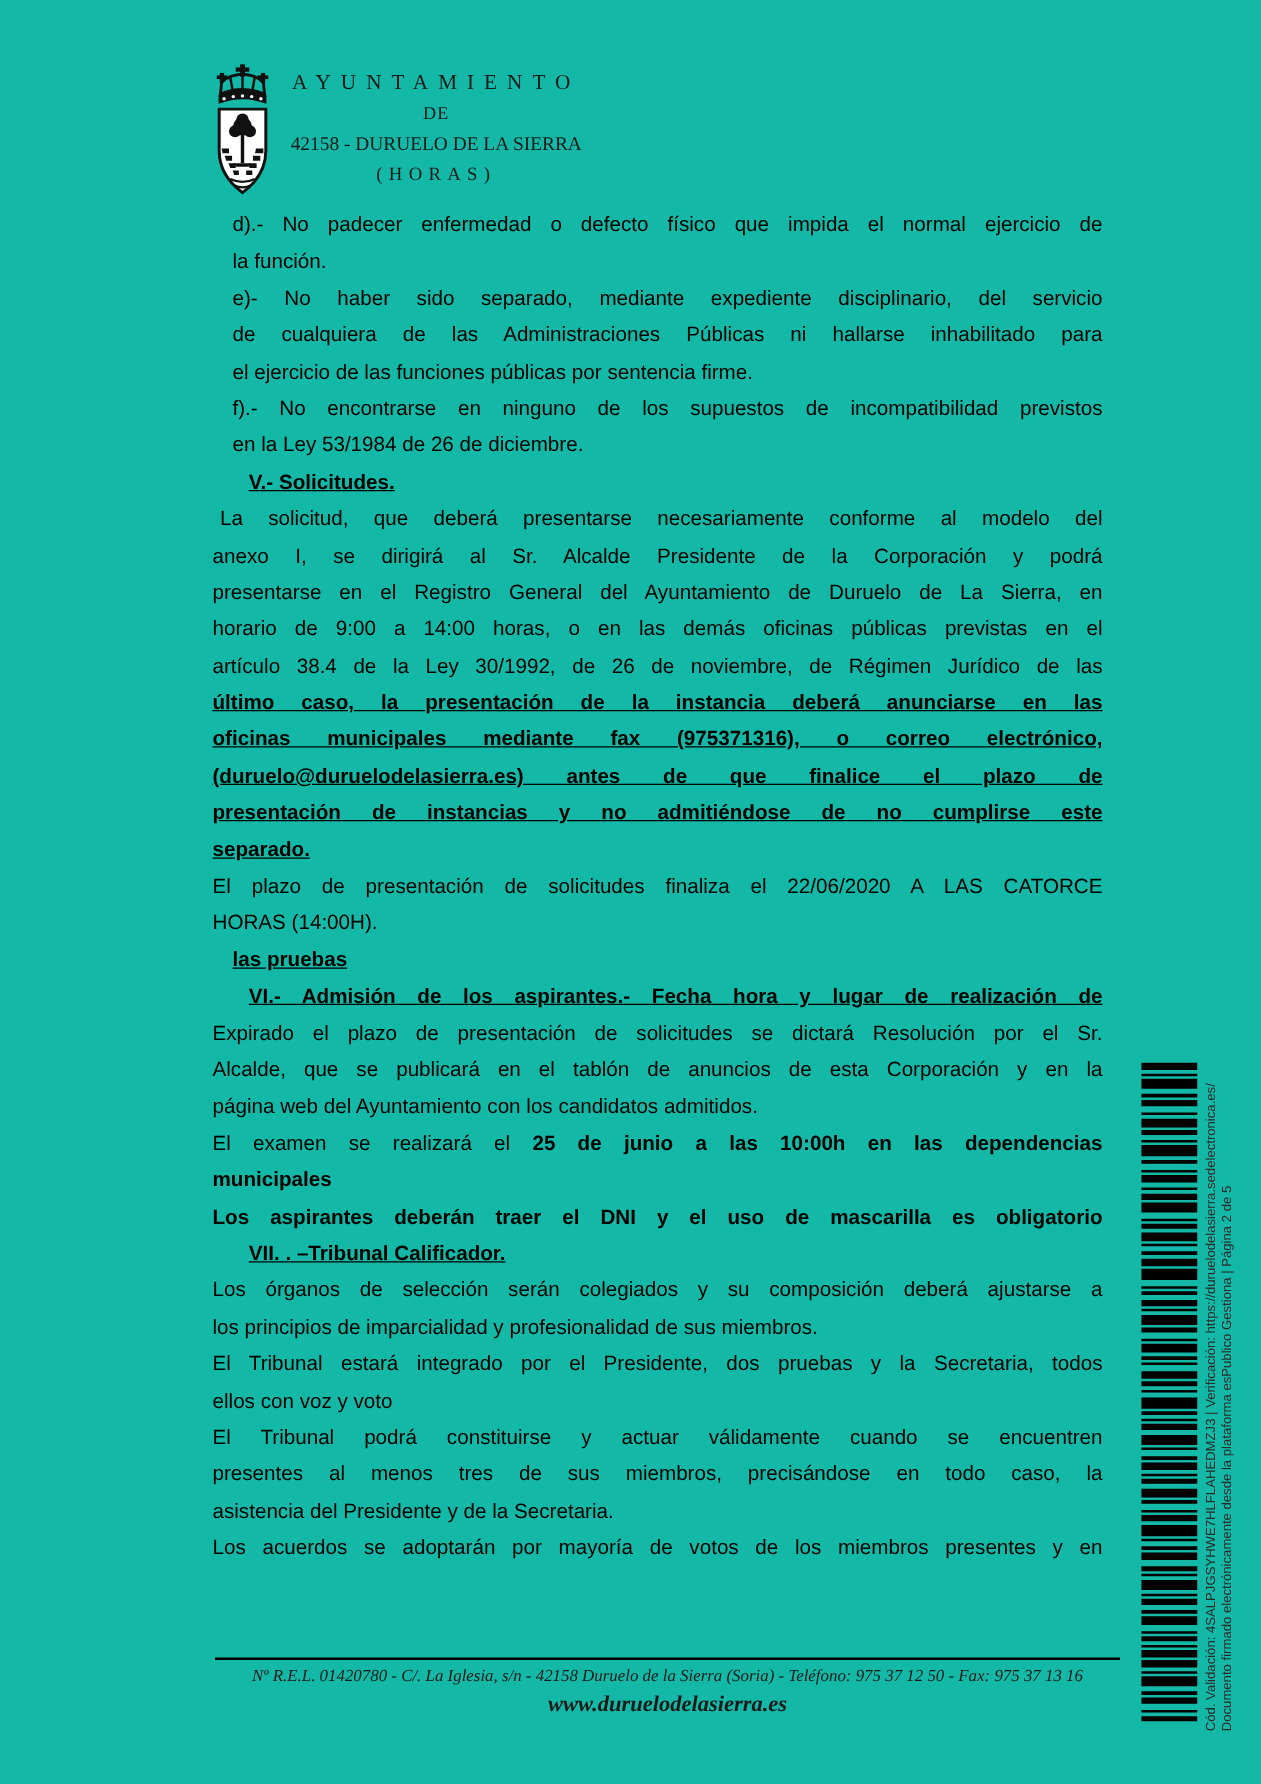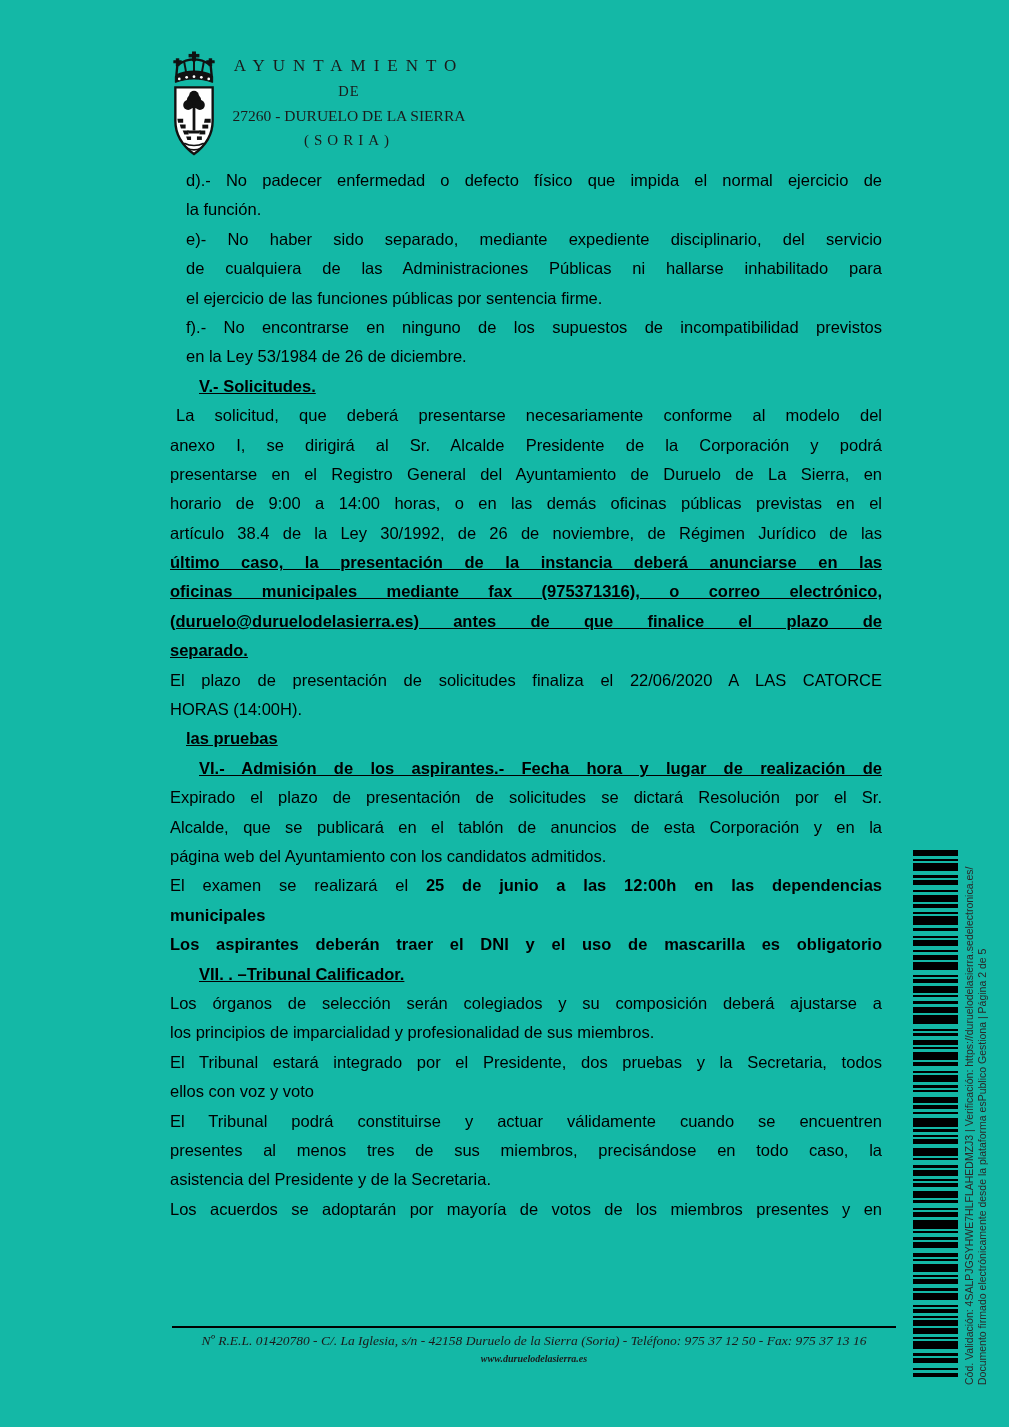--- a/index.html
+++ b/index.html
@@ -28,21 +28,21 @@
   .ln span.b  { font-weight:bold; }
   .ln span.bu { font-weight:bold; text-decoration:underline; }
   .ln span.hu { font-weight:bold; text-decoration:underline; padding-left:13px; }
   
   #doc-footer {
     position:absolute; left:172px; top:1326px; width:724px; text-align:center;
     font-family:"Liberation Serif", serif; color:#1a1a1a;font-style:italic;
   }
   #footer-rule { border-top:2px solid #000; margin-bottom:5px; }
   #footer-line1 { font-size:13.5px; white-space:nowrap; }
-  #footer-line2 { font-size:10px; font-weight:bold; margin-top:4px; }
+  #footer-line2 { font-size:18px; font-weight:bold; margin-top:4px; }
   
   #barcode { position:absolute; left:913px; top:850px; width:45px; height:527px; overflow:hidden; }
   #barcode .bar { width:100%; background:#000; }
   #side-text {
     position:absolute; left:963px; top:1385px; width:535px; height:27px;
     transform:rotate(-90deg); transform-origin:0 0;
     font-size:10.5px; line-height:13px; color:#2a2a2a; white-space:nowrap;
   }
 </style>
 </head>
@@ -97,50 +97,51 @@
 
     <g stroke="#111" stroke-width="1.8" fill="none">
       <path d="M20 95 C 26 98, 34 98, 40 95"></path>
       <path d="M23 100 C 28 102.5, 32 102.5, 37 100"></path>
     </g>
   </svg>
 
   <div id="org-block">
     <div id="org-name">AYUNTAMIENTO</div>
     <div id="org-de">DE</div>
-    <div id="org-town">27260 - DURUELO DE LA SIERRA</div>
-    <div id="org-prov">(SORIA)</div>
+    <div id="org-town">42158 - DURUELO DE LA SIERRA</div>
+    <div id="org-prov">(HORAS)</div>
   </div>
 
   <div id="doc-body">
       <div class="ln ind jst"><span class="n">d).- No padecer enfermedad o defecto físico que impida el normal ejercicio de</span></div>
       <div class="ln ind"><span class="n">la función.</span></div>
       <div class="ln ind jst"><span class="n">e)- No haber sido separado, mediante expediente disciplinario, del servicio</span></div>
       <div class="ln ind jst"><span class="n">de cualquiera de las Administraciones Públicas ni hallarse inhabilitado para</span></div>
       <div class="ln ind"><span class="n">el ejercicio de las funciones públicas por sentencia firme.</span></div>
       <div class="ln ind jst"><span class="n">f).- No encontrarse en ninguno de los supuestos de incompatibilidad previstos</span></div>
       <div class="ln ind"><span class="n">en la Ley 53/1984 de 26 de diciembre.</span></div>
       <div class="ln ind"><span class="hu">V.- Solicitudes.</span></div>
       <div class="ln i6 jst"><span class="n">La solicitud, que deberá presentarse necesariamente conforme al modelo del</span></div>
       <div class="ln jst"><span class="n">anexo I, se dirigirá al Sr. Alcalde Presidente de la Corporación y podrá</span></div>
       <div class="ln jst"><span class="n">presentarse en el Registro General del Ayuntamiento de Duruelo de La Sierra, en</span></div>
       <div class="ln jst"><span class="n">horario de 9:00 a 14:00 horas, o en las demás oficinas públicas previstas en el</span></div>
       <div class="ln jst"><span class="n">artículo 38.4 de la Ley 30/1992, de 26 de noviembre, de Régimen Jurídico de las</span></div>
       <div class="ln jst"><span class="bu">último caso, la presentación de la instancia deberá anunciarse en las</span></div>
       <div class="ln jst"><span class="bu">oficinas municipales mediante fax (975371316), o correo electrónico,</span></div>
       <div class="ln jst"><span class="bu">(duruelo@duruelodelasierra.es)  antes de que finalice el plazo de</span></div>
+      <div class="ln jst"><span class="bu">presentación de instancias y no admitiéndose de no cumplirse este</span></div>
       <div class="ln"><span class="bu">separado.</span></div>
       <div class="ln jst"><span class="n">El plazo de presentación de solicitudes finaliza el 22/06/2020 A LAS CATORCE</span></div>
       <div class="ln"><span class="n">HORAS (14:00H).</span></div>
       <div class="ln ind"><span class="bu">las pruebas</span></div>
       <div class="ln ind jst"><span class="hu">VI.- Admisión de los aspirantes.- Fecha hora y lugar de realización de</span></div>
       <div class="ln jst"><span class="n">Expirado el plazo de presentación de solicitudes se dictará  Resolución por el  Sr.</span></div>
       <div class="ln jst"><span class="n">Alcalde, que se publicará en el tablón de anuncios de esta Corporación y en la</span></div>
       <div class="ln"><span class="n">página web del Ayuntamiento con los candidatos admitidos.</span></div>
-      <div class="ln jst"><span class="n">El examen se realizará el </span><span class="b">25 de junio a las 12:00h en las dependencias</span></div>
+      <div class="ln jst"><span class="n">El examen se realizará el </span><span class="b">25 de junio a las 10:00h en las dependencias</span></div>
       <div class="ln"><span class="b">municipales</span></div>
       <div class="ln jst"><span class="b">Los aspirantes deberán traer el DNI y el uso de mascarilla es obligatorio</span></div>
       <div class="ln ind"><span class="hu">VII. . –Tribunal Calificador.</span></div>
       <div class="ln jst"><span class="n">Los órganos de selección serán colegiados y su composición deberá ajustarse a</span></div>
       <div class="ln"><span class="n">los principios de imparcialidad y profesionalidad de sus miembros.</span></div>
       <div class="ln jst"><span class="n">El Tribunal estará integrado por el Presidente, dos pruebas y la Secretaria, todos</span></div>
       <div class="ln"><span class="n">ellos con voz y voto</span></div>
       <div class="ln jst"><span class="n">El Tribunal podrá constituirse y actuar válidamente cuando se encuentren</span></div>
       <div class="ln jst"><span class="n">presentes al menos tres de sus miembros, precisándose en todo caso, la</span></div>
       <div class="ln"><span class="n">asistencia del Presidente y de la Secretaria.</span></div>

